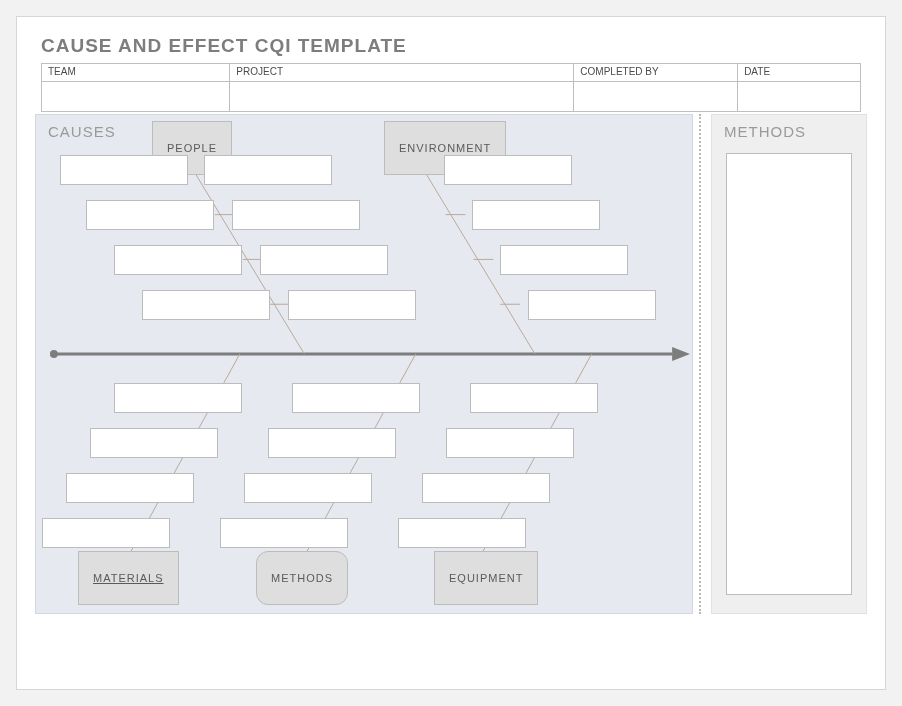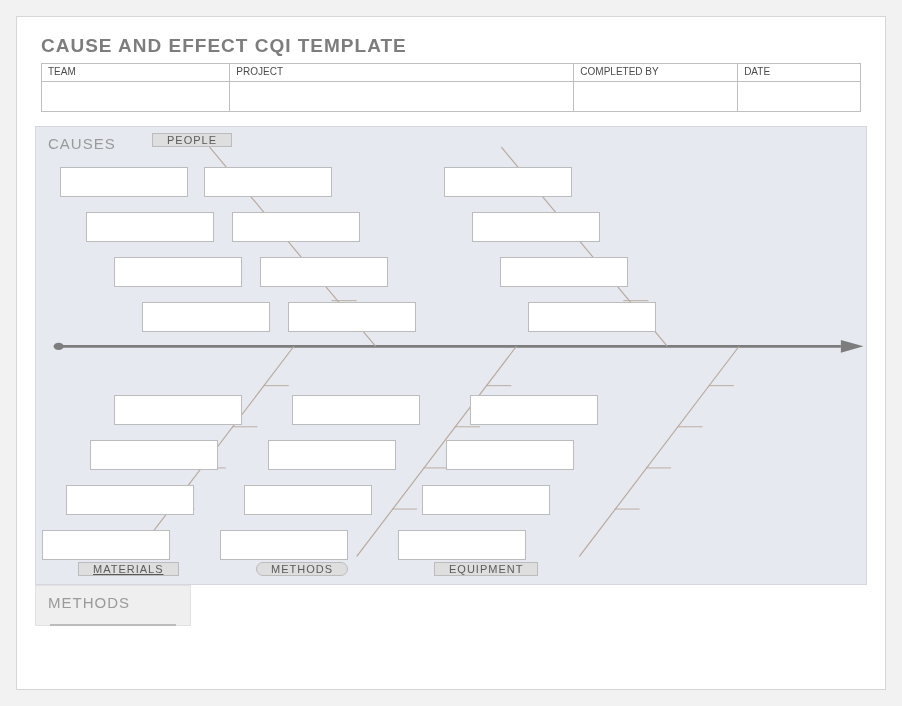--- a/index.html
+++ b/index.html
@@ -22,21 +22,21 @@
     font-size: 19px;
     font-weight: bold;
     letter-spacing: 1px;
     color: #7d7d7d;
     margin-bottom: 6px;
   }
   .meta-table {
     width: 100%;
     border-collapse: collapse;
     table-layout: fixed;
-    margin-bottom: 14px;
+    margin-bottom: 2px;
   }
   .meta-table th {
     text-align: left;
     font-size: 10px;
     font-weight: normal;
     color: #4b4b4b;
     padding: 2px 6px 4px 6px;
     border-top: 1px solid #bfbfbf;
     border-left: 1px solid #bfbfbf;
   }
@@ -62,21 +62,20 @@
     color: #4b4b4b;
     margin-bottom: 4px;
   }
 
   .diagram-row {
     display: flex;
     gap: 0;
     height: 500px;
     margin-left: -6px;
     margin-right: -6px;
-    flex-direction: column;
   }
   .causes-panel {
     flex: 1;
     background: #e6e9ef;
     border: 1px solid #d4d7df;
     position: relative;
     padding: 8px 12px;
   }
   .causes-panel .panel-heading,
   .effect-panel .panel-heading {
@@ -121,21 +120,21 @@
     pointer-events: none;
   }
 
   .cat-label {
     position: absolute;
     background: #dedede;
     border: 1px solid #bcbcbc;
     font-size: 11px;
     letter-spacing: 1px;
     color: #5a5a5a;
-    padding: 0 14px;
+    padding: 20px 14px;
     text-align: center;
   }
 
   .cause-box {
     position: absolute;
     width: 128px;
     height: 30px;
     background: #ffffff;
     border: 1px solid #bcbcbc;
   }
@@ -224,20 +223,21 @@
           <line x1="283" y1="418" x2="303" y2="418"></line>
 
           <line x1="535" y1="283" x2="555" y2="283"></line>
           <line x1="510" y1="328" x2="530" y2="328"></line>
           <line x1="485" y1="373" x2="505" y2="373"></line>
           <line x1="460" y1="418" x2="480" y2="418"></line>
         </g>
       </svg>
 
       <div class="cat-label" style="left:116px; top:6px;">PEOPLE</div>
+      <div class="cat-label" style="left:348px; top:6px;">ENVIRONMENT</div>
 
       <div class="cat-label" style="left:42px;  bottom:8px;text-decoration:underline;">MATERIALS</div>
       <div class="cat-label" style="left:220px; bottom:8px;border-radius:12px;">METHODS</div>
       <div class="cat-label" style="left:398px; bottom:8px;">EQUIPMENT</div>
 
       <div class="cause-box" style="left:24px;  top:40px;"><input value="" style=""></div>
       <div class="cause-box" style="left:50px;  top:85px;"><input value="" style=""></div>
       <div class="cause-box" style="left:78px;  top:130px;"><input value="" style=""></div>
       <div class="cause-box" style="left:106px; top:175px;"><input value="" style=""></div>
 

